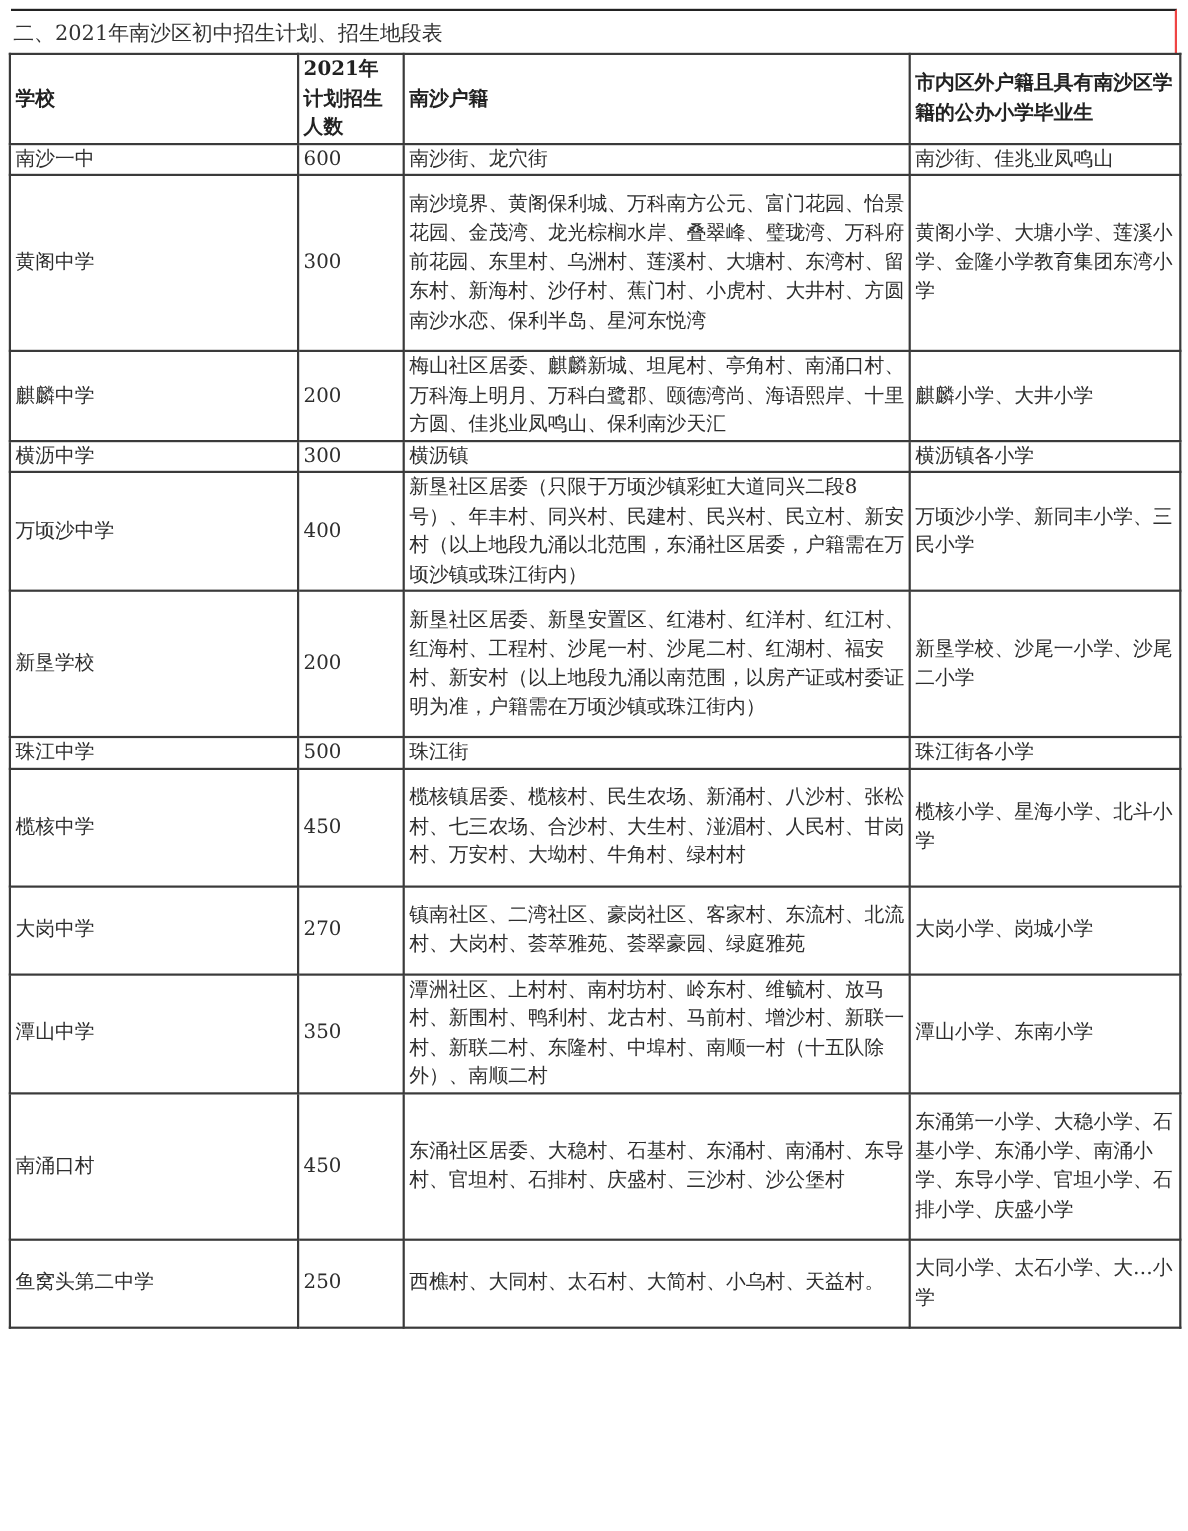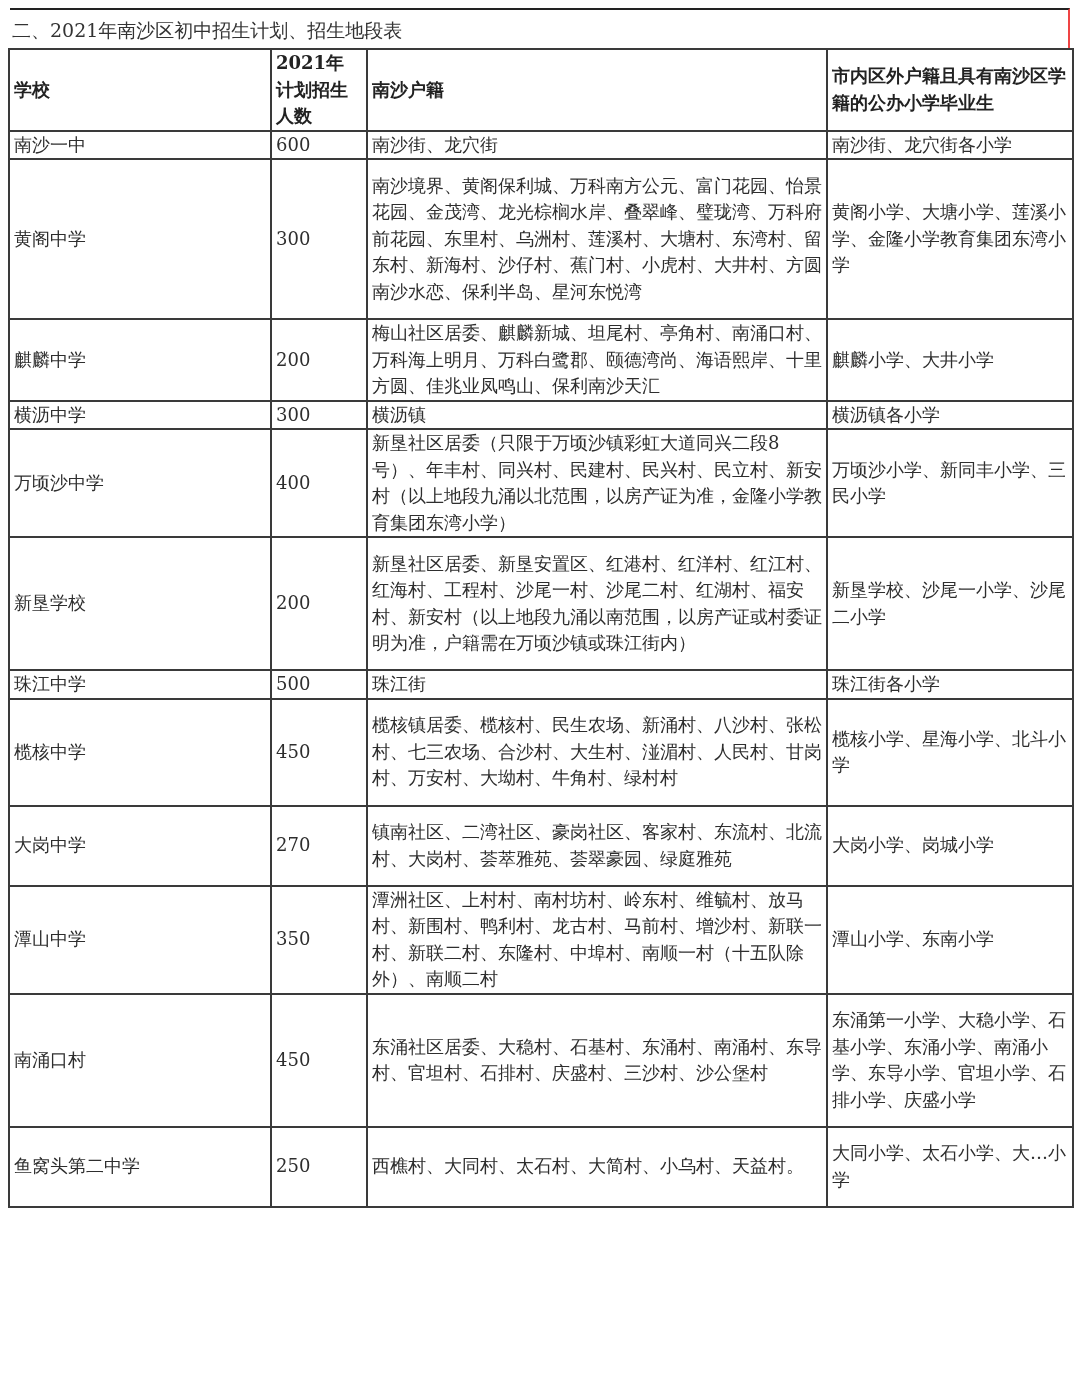--- a/index.html
+++ b/index.html
@@ -58,21 +58,21 @@
       <th class="h-count">2021年计划招生人数</th>
       <th>南沙户籍</th>
       <th>市内区外户籍且具有南沙区学籍的公办小学毕业生</th>
     </tr>
   </thead>
   <tbody>
     <tr style="height:27px">
       <td class="school">南沙一中</td>
       <td class="count">600</td>
       <td>南沙街、龙穴街</td>
-      <td>南沙街、龙穴街各小学</td>
+      <td>南沙街、佳兆业凤鸣山</td>
     </tr>
     <tr style="height:160px">
       <td class="school">黄阁中学</td>
       <td class="count">300</td>
       <td>南沙境界、黄阁保利城、万科南方公元、富门花园、怡景花园、金茂湾、龙光棕榈水岸、叠翠峰、璧珑湾、万科府前花园、东里村、乌洲村、莲溪村、大塘村、东湾村、留东村、新海村、沙仔村、蕉门村、小虎村、大井村、方圆南沙水恋、保利半岛、星河东悦湾</td>
       <td>黄阁小学、大塘小学、莲溪小学、金隆小学教育集团东湾小学</td>
     </tr>
     <tr style="height:80px">
       <td class="school">麒麟中学</td>
       <td class="count">200</td>
@@ -81,21 +81,21 @@
     </tr>
     <tr style="height:27px">
       <td class="school">横沥中学</td>
       <td class="count">300</td>
       <td>横沥镇</td>
       <td>横沥镇各小学</td>
     </tr>
     <tr style="height:107px">
       <td class="school">万顷沙中学</td>
       <td class="count">400</td>
-      <td>新垦社区居委（只限于万顷沙镇彩虹大道同兴二段8号）、年丰村、同兴村、民建村、民兴村、民立村、新安村（以上地段九涌以北范围，以房产证为准，金隆小学教育集团东湾小学）</td>
+      <td>新垦社区居委（只限于万顷沙镇彩虹大道同兴二段8号）、年丰村、同兴村、民建村、民兴村、民立村、新安村（以上地段九涌以北范围，东涌社区居委，户籍需在万顷沙镇或珠江街内）</td>
       <td>万顷沙小学、新同丰小学、三民小学</td>
     </tr>
     <tr style="height:133px">
       <td class="school">新垦学校</td>
       <td class="count">200</td>
       <td>新垦社区居委、新垦安置区、红港村、红洋村、红江村、红海村、工程村、沙尾一村、沙尾二村、红湖村、福安村、新安村（以上地段九涌以南范围，以房产证或村委证明为准，户籍需在万顷沙镇或珠江街内）</td>
       <td>新垦学校、沙尾一小学、沙尾二小学</td>
     </tr>
     <tr style="height:27px">
       <td class="school">珠江中学</td>

